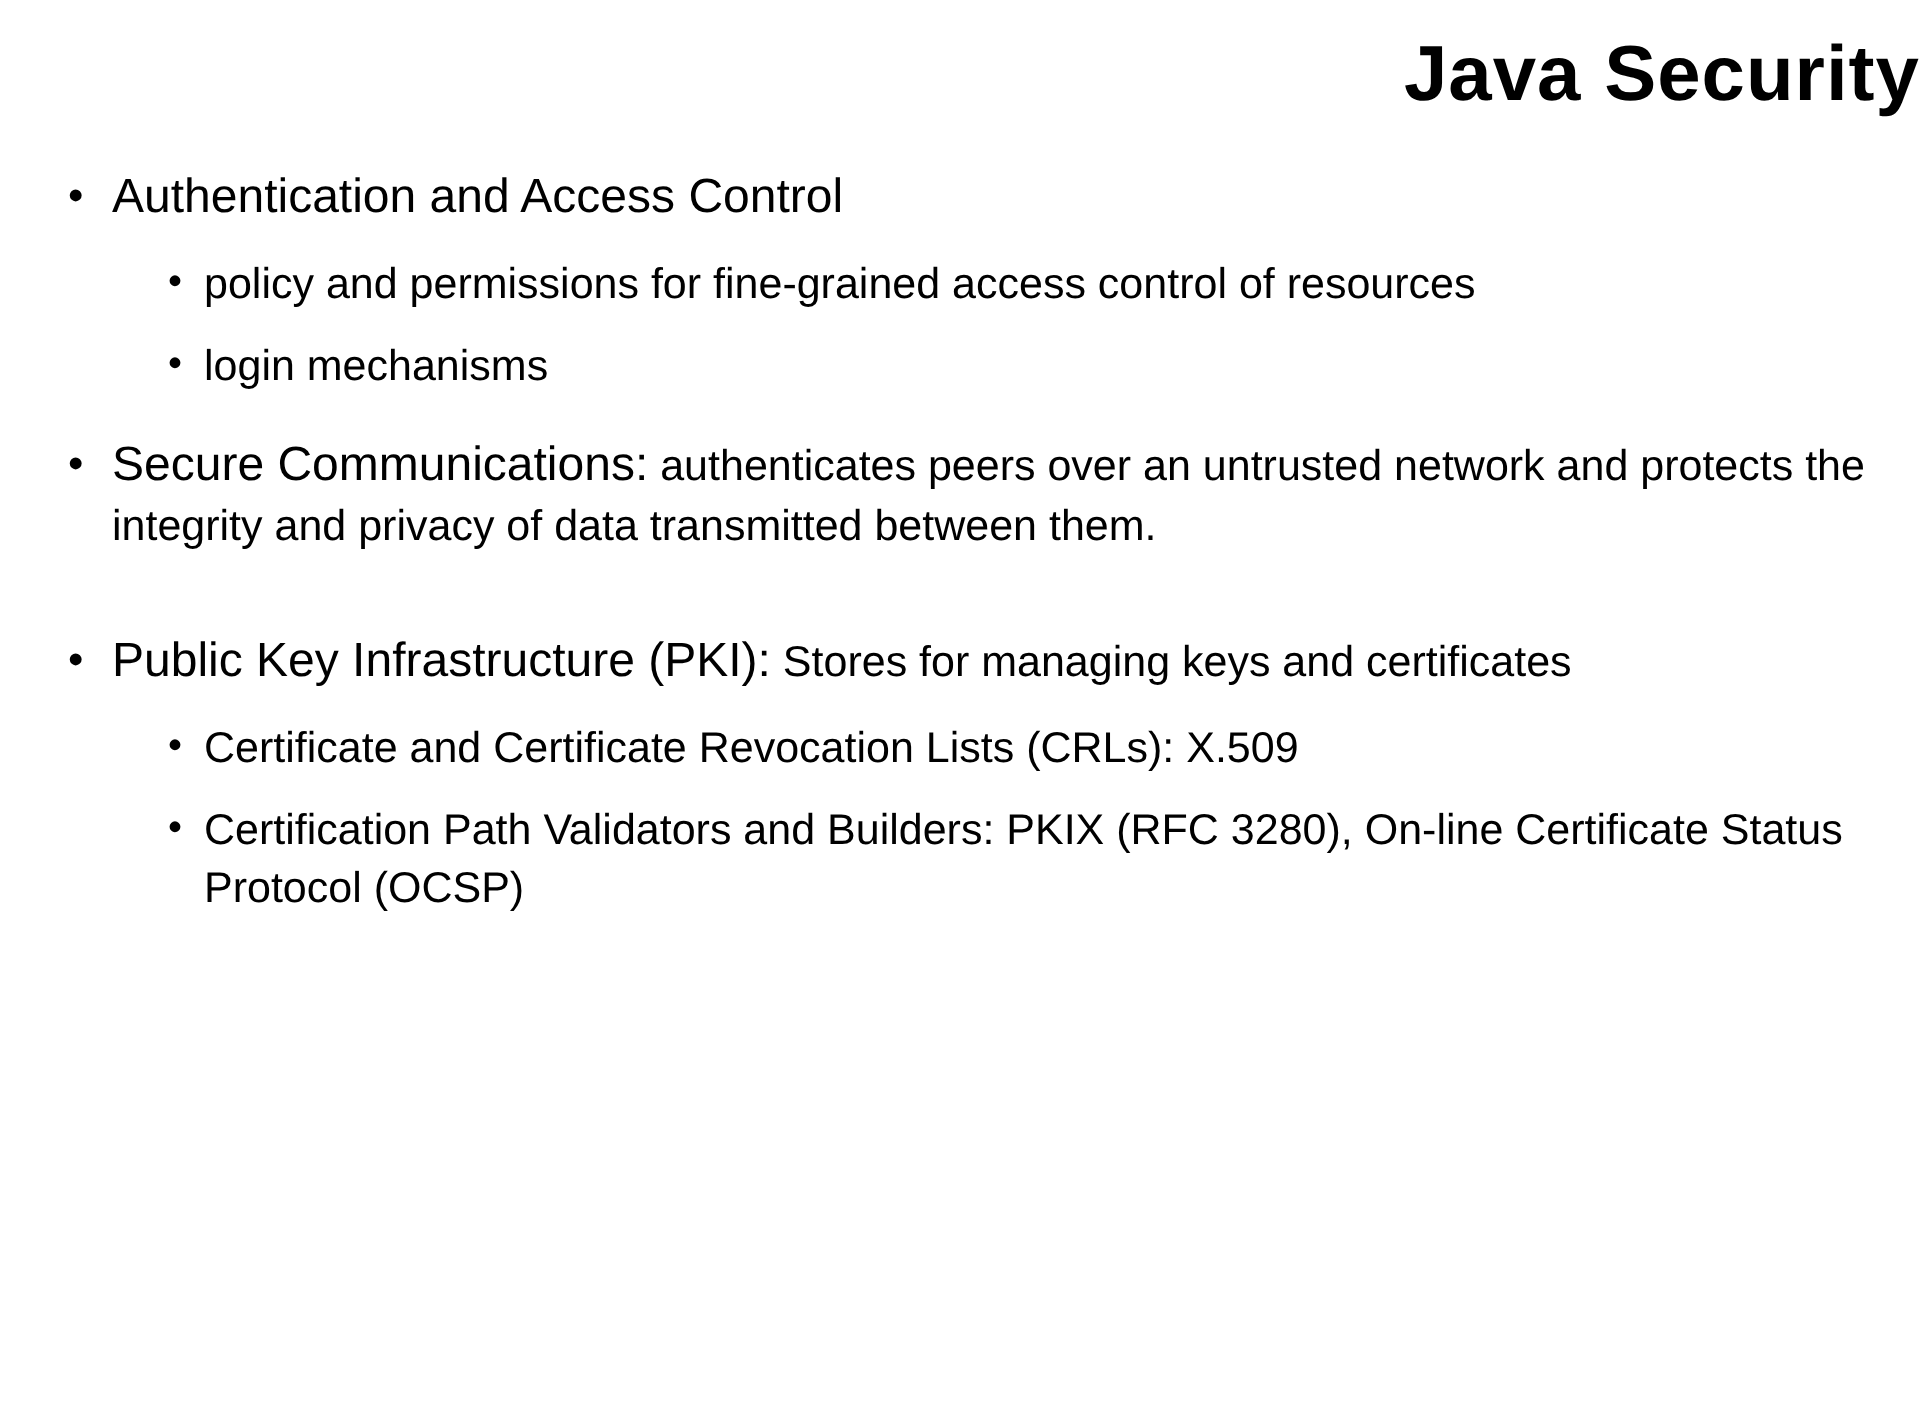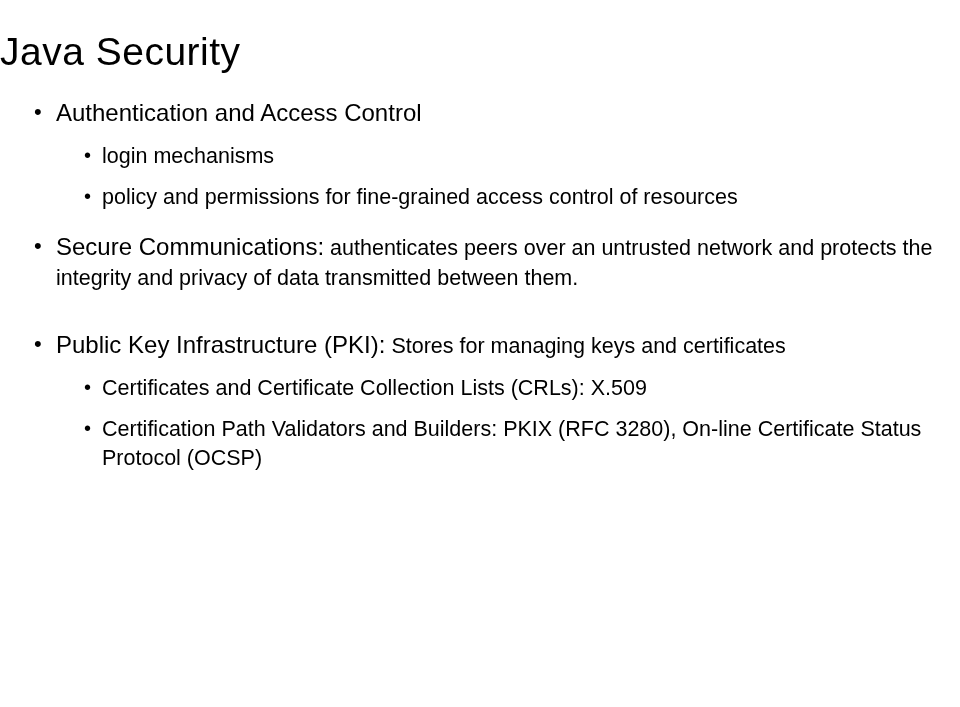--- a/index.html
+++ b/index.html
@@ -12,24 +12,24 @@
     color: #000000;
   }
   .page {
     position: relative;
     width: 960px;
     height: 707px;
     box-sizing: border-box;
     padding: 12px 0 0 0;
   }
   .title {
-    text-align: left;
+    text-align: right;
     font-size: 39px;
-    font-weight: 400;
-    margin: 18px 0 24px 0;
+    font-weight: 700;
+    margin: 4px 0 24px 0;
     letter-spacing: 0.5px;
   }
   ul.top {
     list-style: none;
     margin: 0;
     padding: 0 10px 0 34px;
   }
   ul.top > li {
     position: relative;
     padding-left: 22px;
@@ -86,34 +86,34 @@
 
 <div class="page">
 
   <h1 class="title">Java Security</h1>
 
   <ul class="top">
 
     <li>
       <span>Authentication and Access Control</span>
       <ul class="sub">
+        <li><span>policy and permissions for fine-grained access control of resources</span></li>
         <li><span>login mechanisms</span></li>
-        <li><span>policy and permissions for fine-grained access control of resources</span></li>
       </ul>
     </li>
 
     <li>
       <span class="red">Secure Communications:</span><span class="inline-cont"> authenticates peers over an untrusted network and protects the integrity and privacy of data transmitted between them.</span>
       <div class="spacer"></div>
     </li>
 
     <li>
       <span class="red">Public Key Infrastructure (PKI):</span><span class="inline-cont"> Stores for managing keys and certificates</span>
       <ul class="sub">
-        <li><span>Certificates and Certificate Collection Lists (CRLs): X.509</span></li>
+        <li><span>Certificate and Certificate Revocation Lists (CRLs): X.509</span></li>
         <li><span>Certification Path Validators and Builders: PKIX (RFC 3280), On-line Certificate Status Protocol (OCSP)</span></li>
       </ul>
     </li>
 
   </ul>
 
 
 </div>
 
 </body></html>

